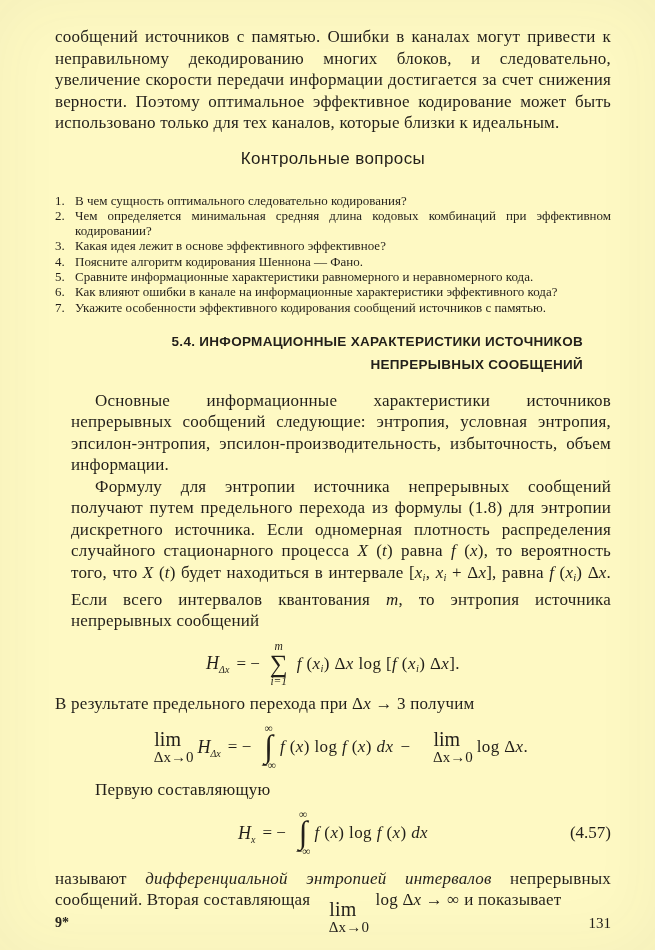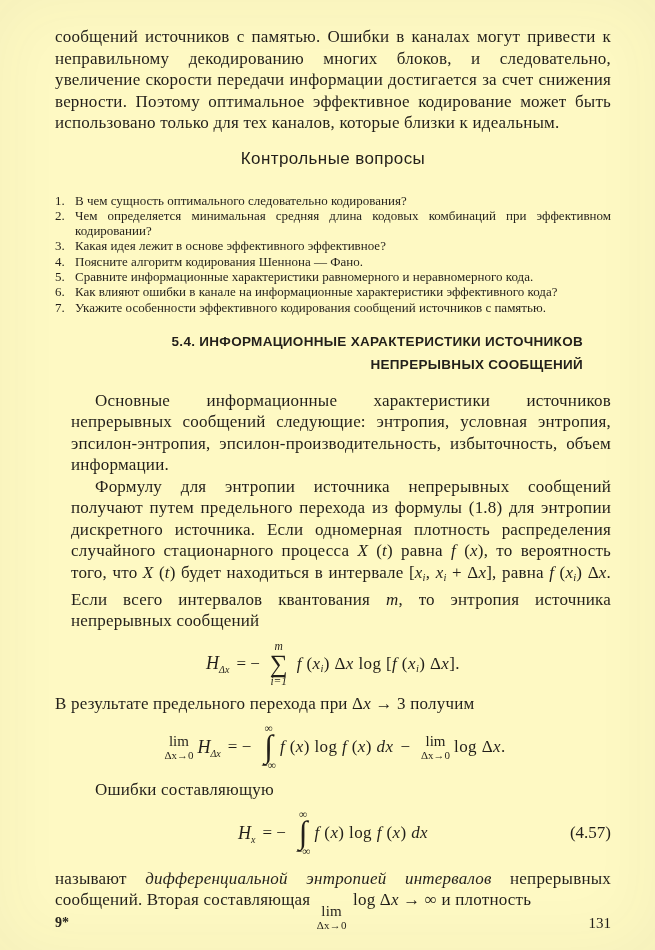--- a/index.html
+++ b/index.html
@@ -64,22 +64,22 @@
   .fminus { margin:0 7px; }
   .fbody { letter-spacing:0.4px; }
   .sum-block, .int-block, .lim-block {
     display:flex; flex-direction:column; align-items:center;
     line-height:1; margin:0 4px;
   }
   .sum-top, .sum-bot { font-size:11.5px; }
   .sum-sym { font-size:25px; line-height:0.95; }
   .int-top, .int-bot { font-size:11.5px; }
   .int-sym { font-size:32px; line-height:0.8; }
-  .lim-word { font-size:15px; line-height:1.05; }
-  .lim-under { font-size:11px; }
+  .lim-word { font-size:20px; line-height:1.05; }
+  .lim-under { font-size:15px;margin-left:12px; }
 
   .numbered { position:relative; }
   .fcontent { display:flex; align-items:center; }
   .eq-number {
     position:absolute; right:0; top:50%;
     transform:translateY(-50%);
     font-size:17px;
   }
 
   .inline-lim {
@@ -171,40 +171,40 @@
     </span>
     <span class="fbody"><span class="mi">f</span><span> (</span><span class="mi">x</span><span>) log </span><span class="mi">f</span><span> (</span><span class="mi">x</span><span>) </span><span class="mi">dx</span></span>
     <span class="fminus">−</span>
     <span class="lim-block">
       <span class="lim-word">lim</span>
       <span class="lim-under">Δx→0</span>
     </span>
     <span class="fbody"><span>log Δ</span><span class="mi">x</span><span>.</span></span>
   </div>
 
-  <p class="body-text indent">Ошибки составляющую</p>
+  <p class="body-text indent">Первую составляющую</p>
 
   <div class="formula numbered" style="margin-top:8px; margin-bottom:10px;">
     <span class="fcontent">
       <span class="fvar mi">H</span>
         <span class="fsub mi">x</span>
       <span class="feq">= −</span>
       <span class="int-block">
         <span class="int-top">∞</span>
         <span class="int-sym">∫</span>
         <span class="int-bot">−∞</span>
       </span>
       <span class="fbody"><span class="mi">f</span><span> (</span><span class="mi">x</span><span>) log </span><span class="mi">f</span><span> (</span><span class="mi">x</span><span>) </span><span class="mi">dx</span></span>
     </span>
     <span class="eq-number">(4.57)</span>
   </div>
 
   <p class="body-text"><span>называют </span><span class="mi">дифференциальной энтропией интервалов</span><span> непрерывных сообщений. Вторая составляющая </span><span class="inline-lim">
         <span class="lim-word">lim</span>
         <span class="lim-under">Δx→0</span>
-      </span><span><span> log Δ</span><span class="mi">x</span><span> → ∞ и плотность</span></span></p>
+      </span><span><span> log Δ</span><span class="mi">x</span><span> → ∞ и показывает</span></span></p>
 
   <div class="footer">
     <span class="sig">9*</span>
     <span>131</span>
   </div>
 
 </div>
 
 </body></html>

